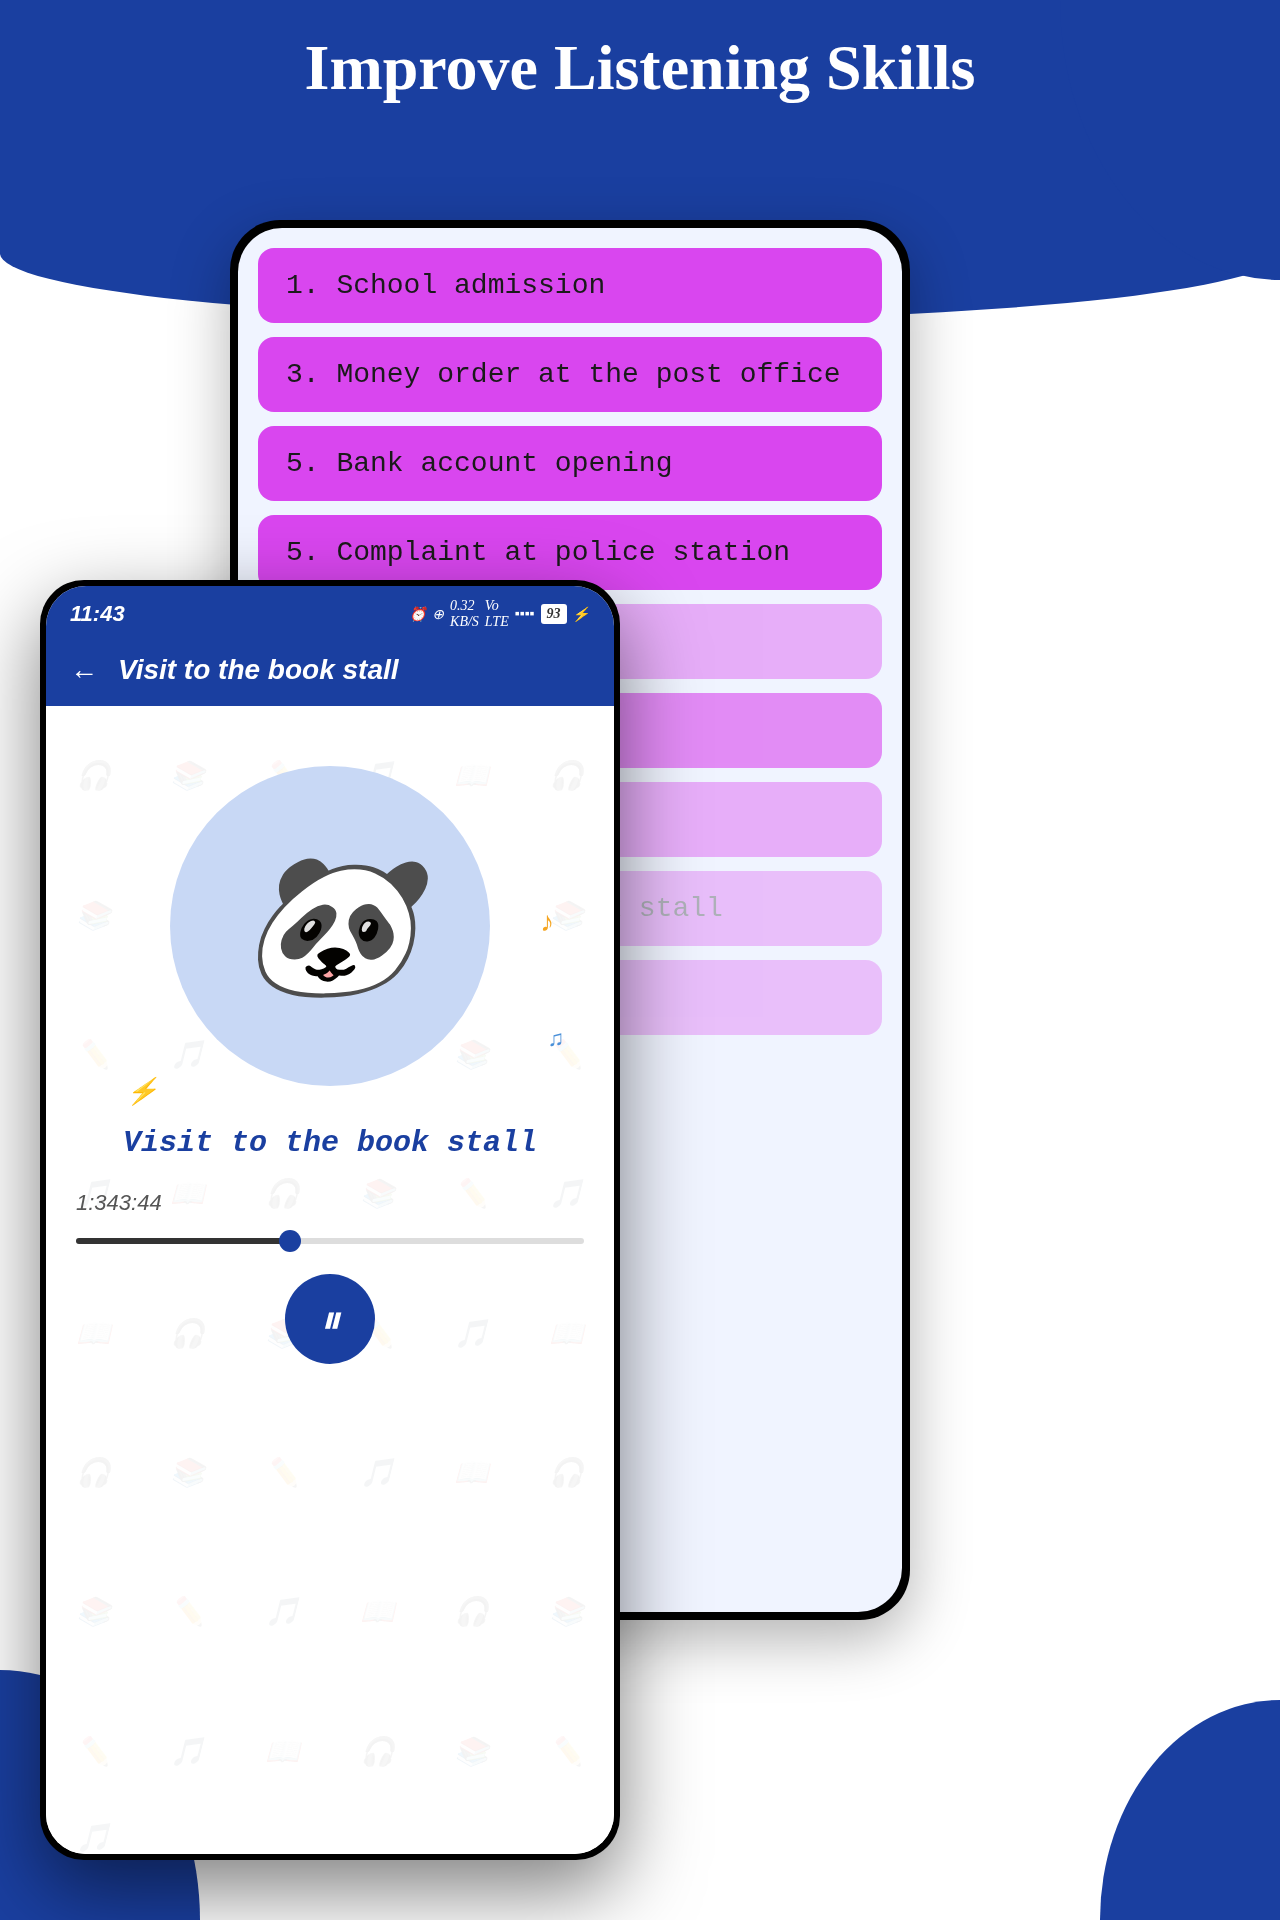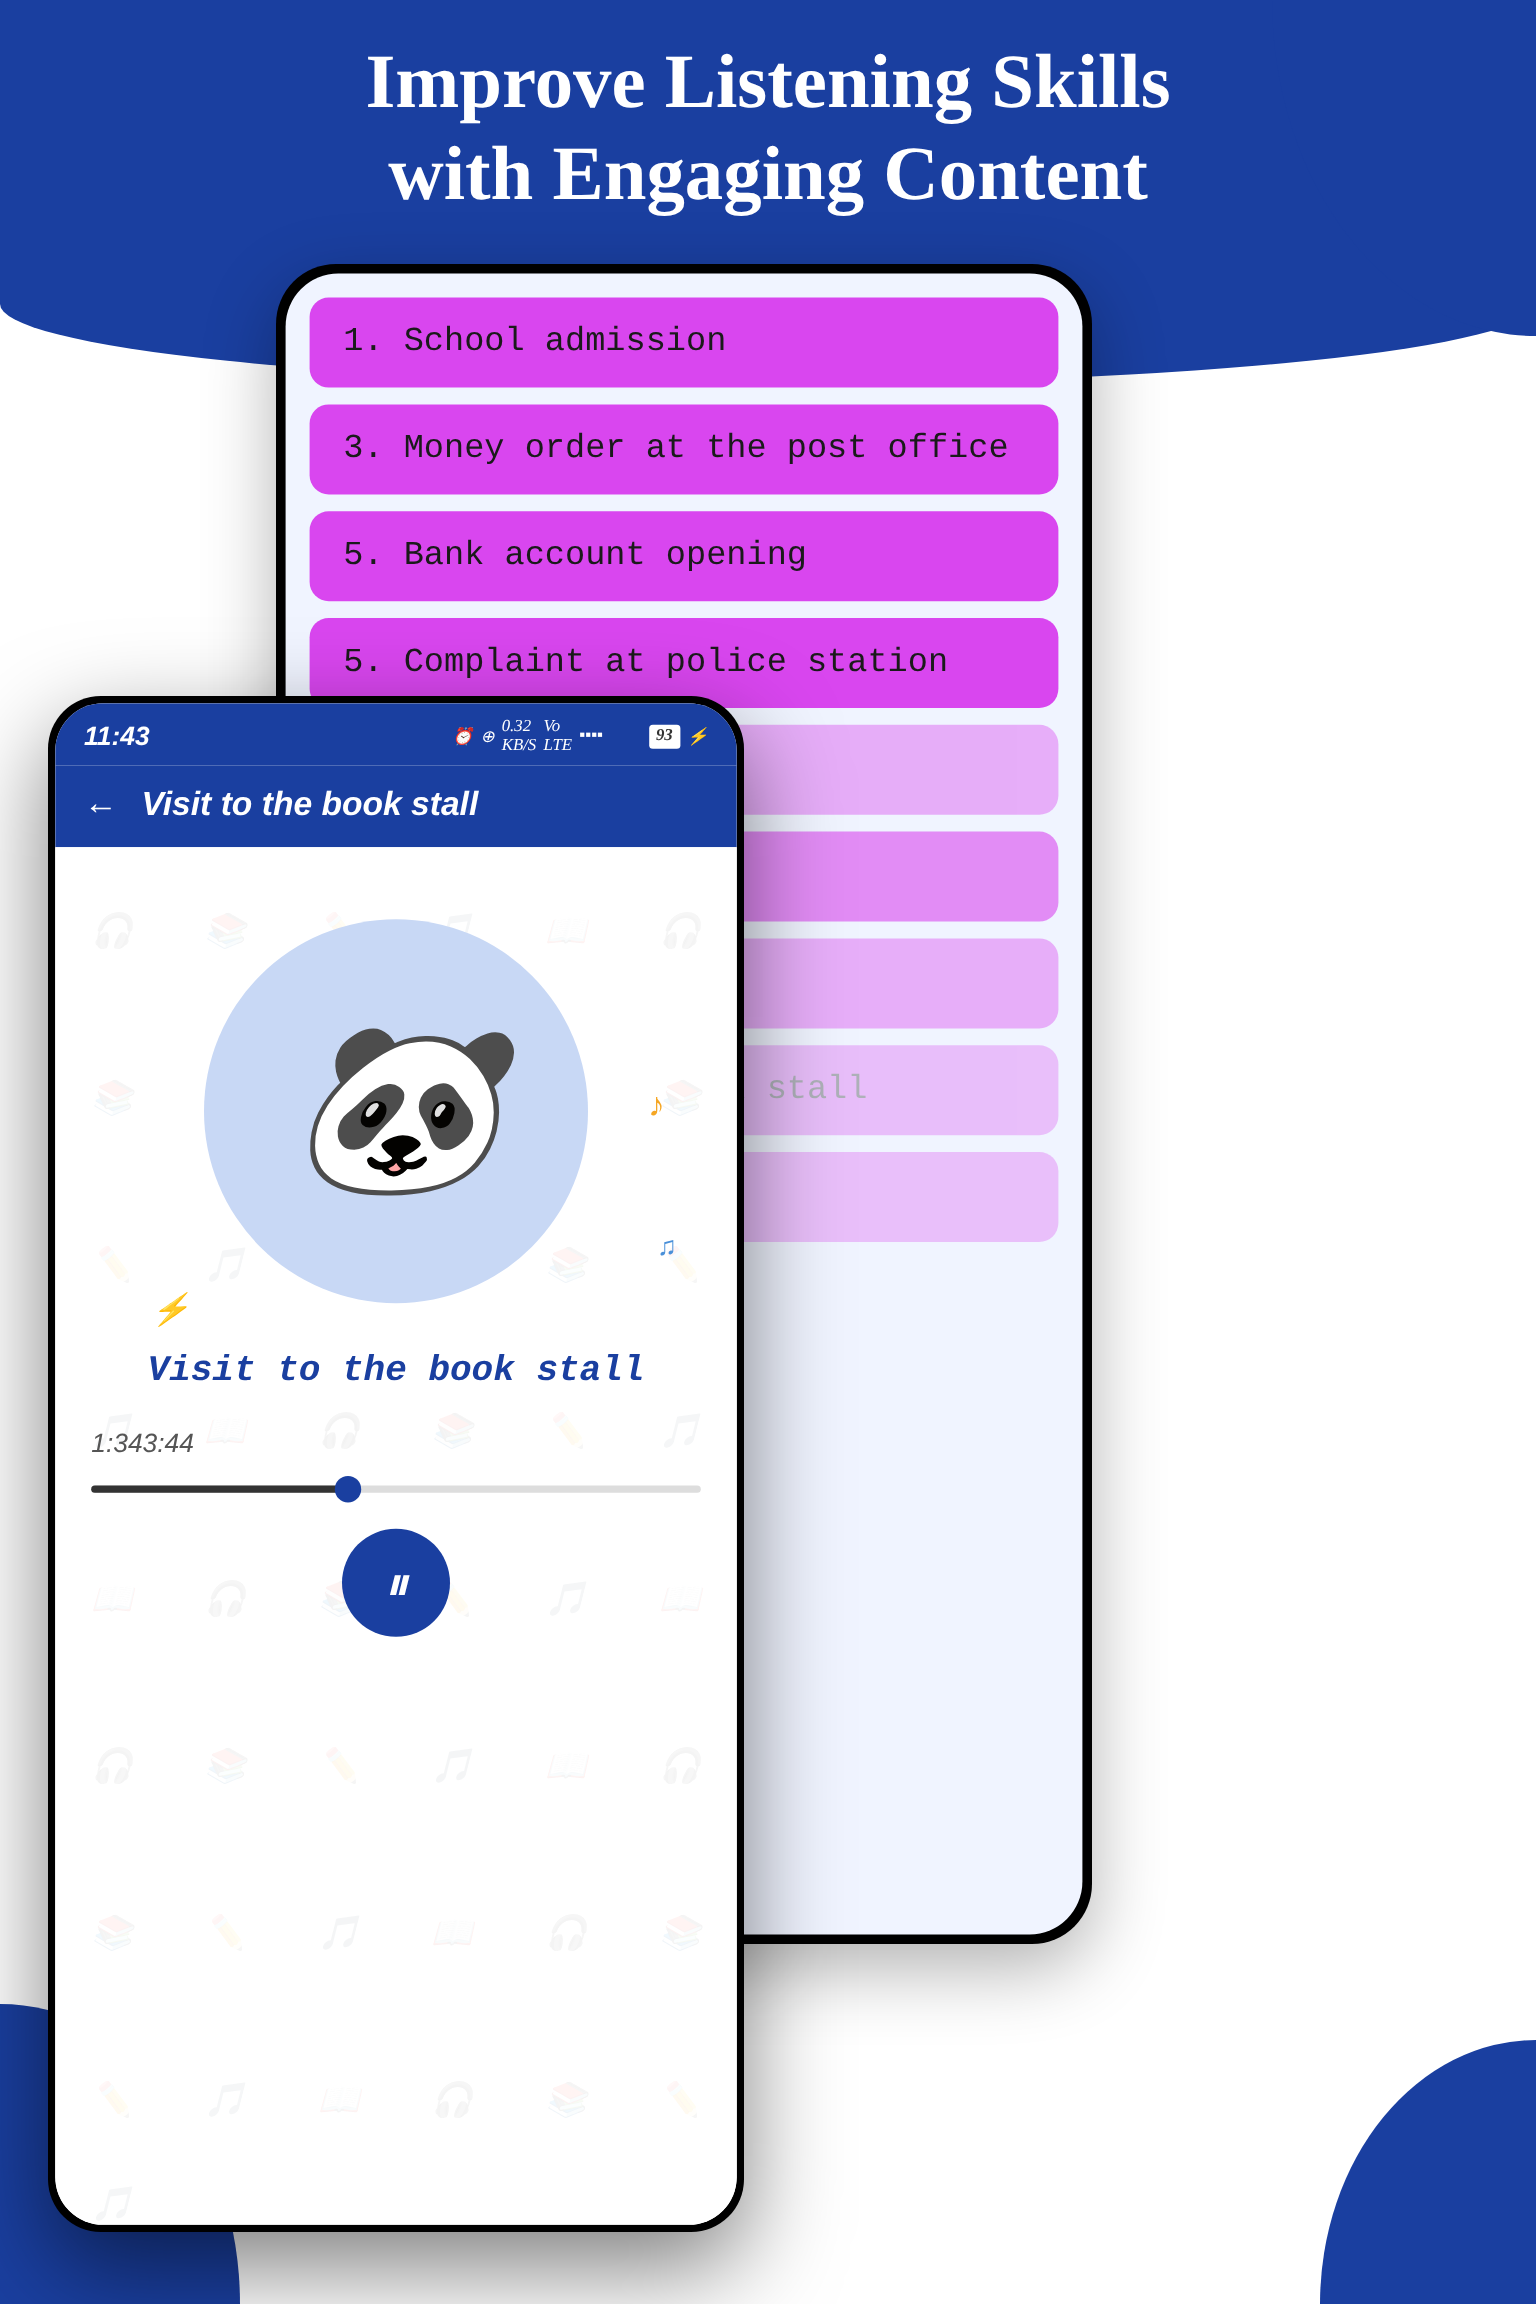--- a/index.html
+++ b/index.html
@@ -152,21 +152,20 @@
     .status-icons span {
       font-size: 14px;
     }
     .battery-indicator {
       background: white;
       border-radius: 3px;
       padding: 2px 6px;
       color: #333;
       font-size: 14px;
       font-weight: bold;
-      margin-left: 32px;
     }
 
     
     .app-header {
       background: #1a3fa0;
       padding: 16px 24px 20px;
       display: flex;
       align-items: center;
       gap: 20px;
     }
@@ -328,21 +327,20 @@
 <div class="header-bg"></div>
 
 <div class="blob-top-right"></div>
 
 <div class="blob-bottom-left"></div>
 
 <div class="blob-bottom-right"></div>
 
 <div class="header-text">
   <div>Improve  Listening  Skills</div>
-  <div>with  Engaging  Content</div>
 </div>
 
 <div class="phone-back">
   <div class="phone-back-inner">
     <div class="phone-back-list">
       <div class="list-item">
         <span>1.  School admission</span>
       </div>
       <div class="list-item">
         <span>3.  Money order at the post office</span>

